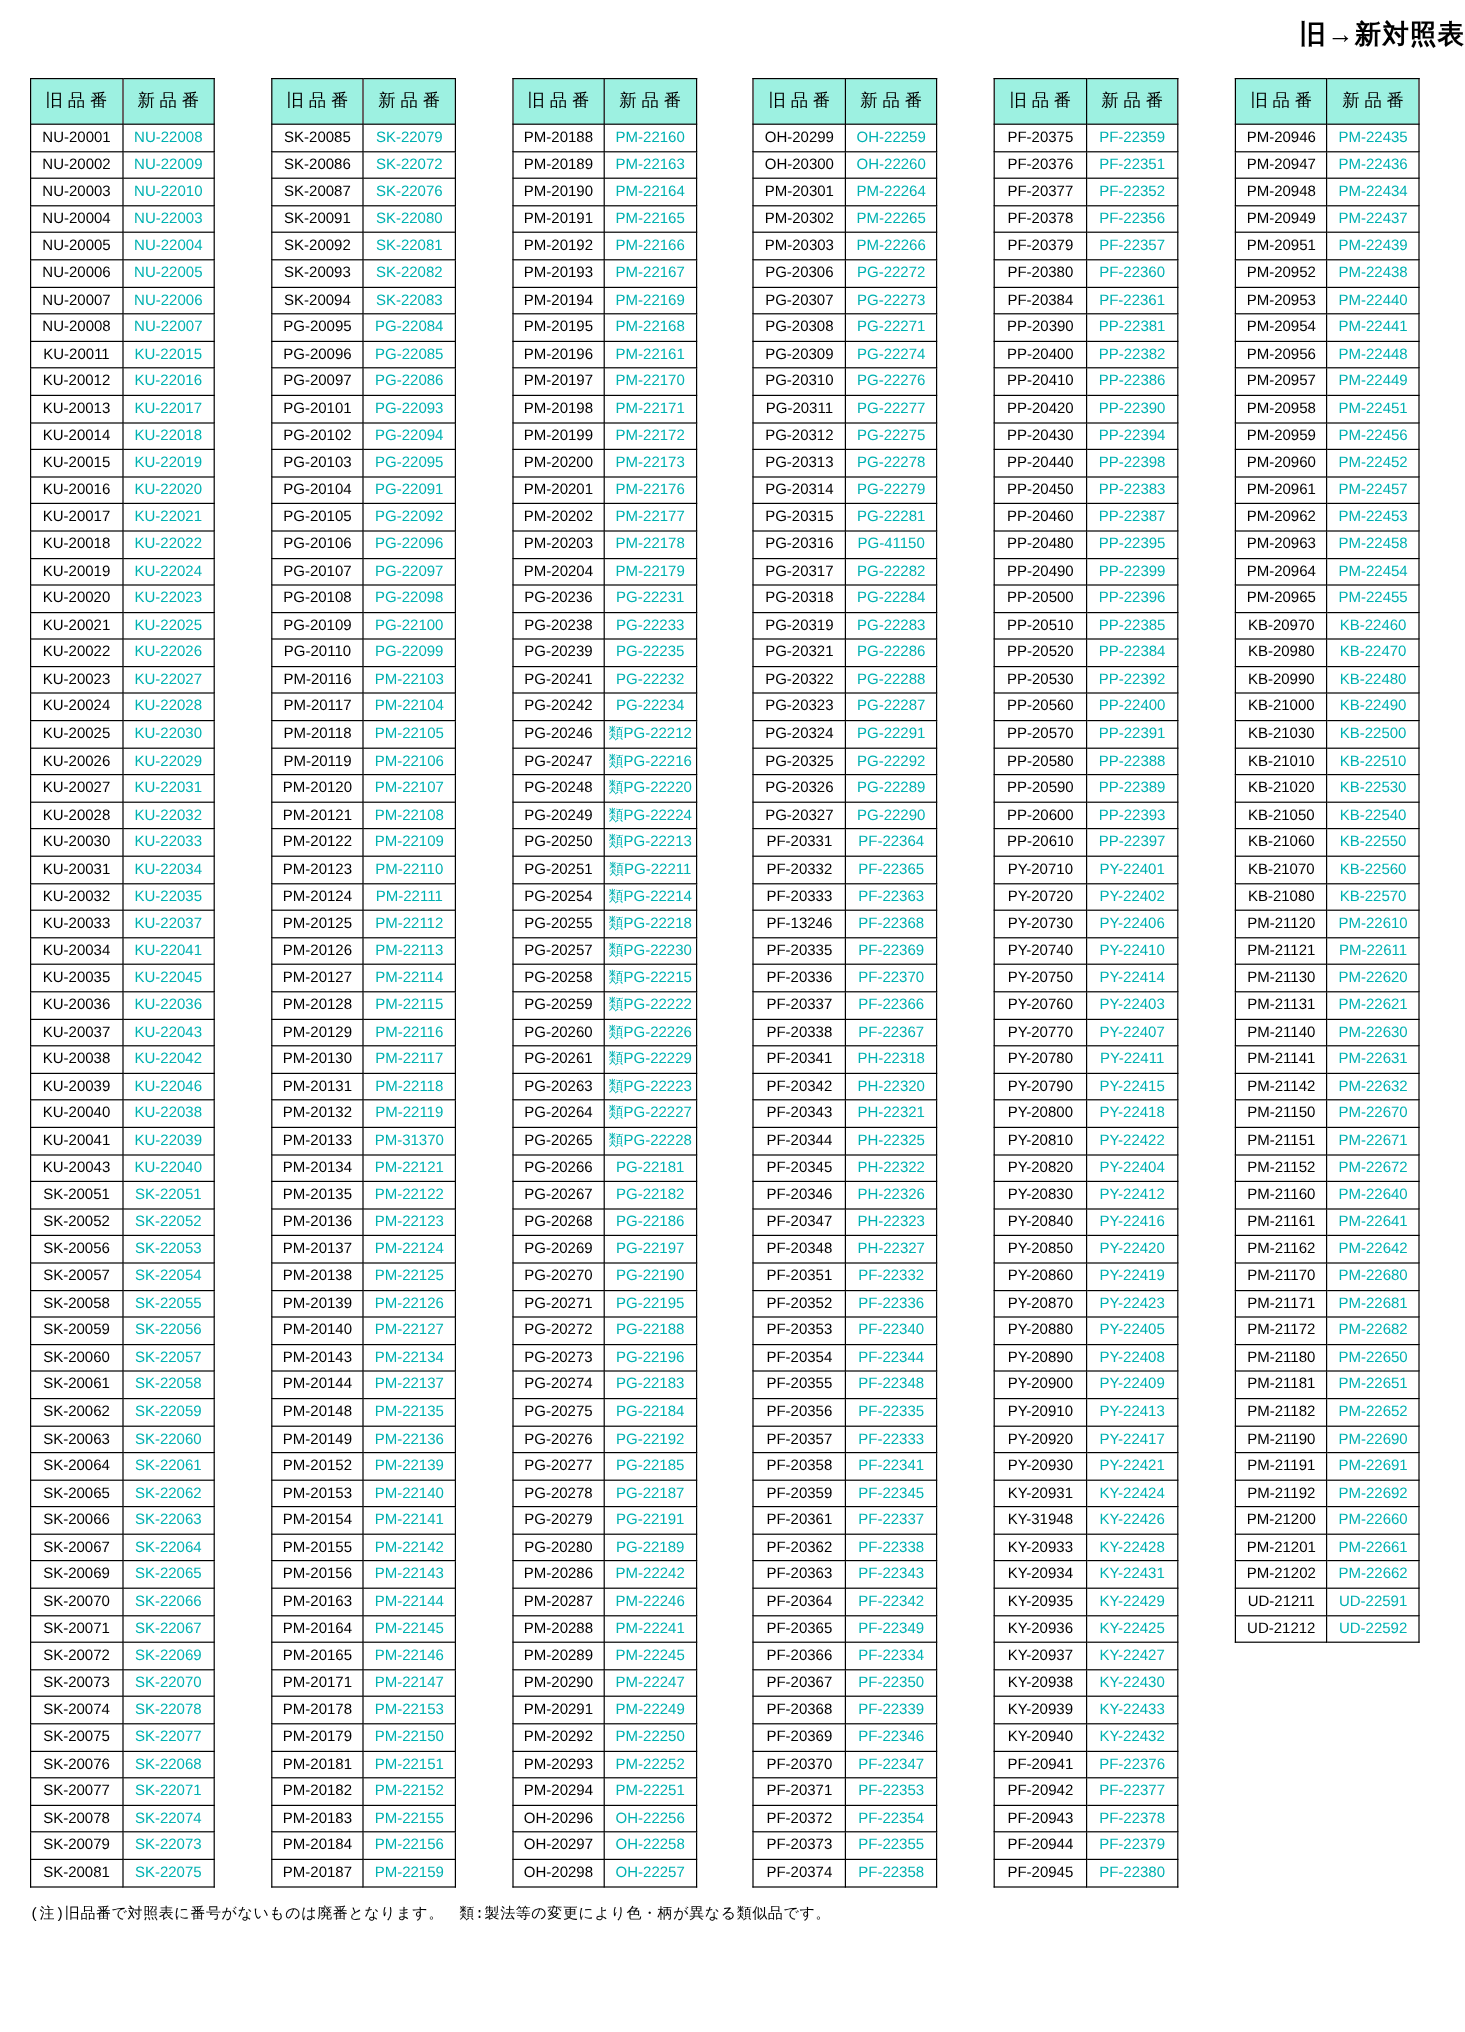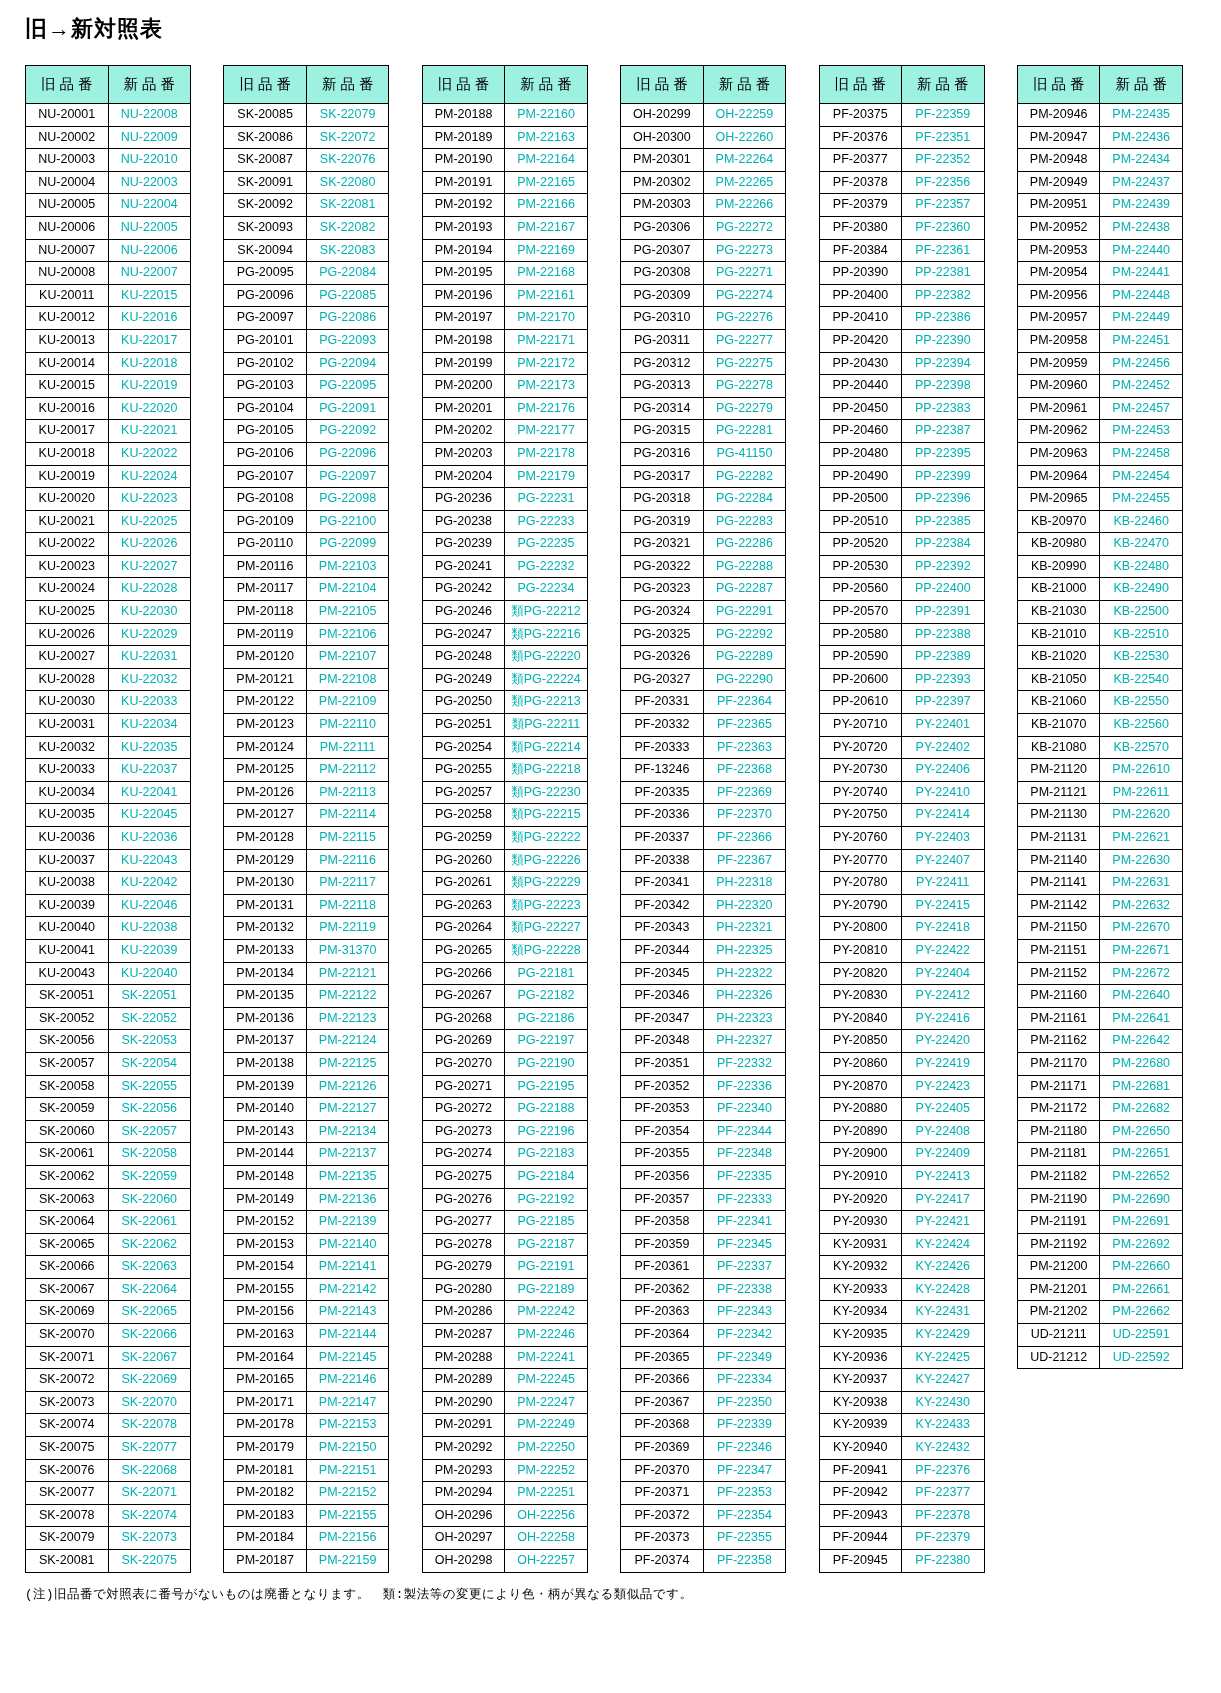--- a/index.html
+++ b/index.html
@@ -10,28 +10,28 @@
   }
   html,body{margin:0;padding:0;}
   body{
     width:1221px;height:1693px;background:#ffffff;
     font-family:"Liberation Sans", sans-serif;
     color:#000;
     position:relative;
   }
   .title{
     margin:0;padding:14px 0 0 25px;
-    font-size:22px;font-weight:bold;letter-spacing:1px;
+    font-size:22px;font-weight:bold;letter-spacing:1px;text-align:right;
   }
   .tables{
     display:flex;justify-content:space-between;align-items:flex-start;
     margin:21px 38px 0 25px;
   }
   table{
-    border-collapse:collapse;table-layout:fixed;width:166px;
+    border-collapse:collapse;table-layout:fixed;width:154px;
   }
   th,td{
     border:1px solid var(--border);
     padding:0;text-align:center;
     white-space:nowrap;overflow:hidden;
     font-size:12.5px;
     height:21.6px;line-height:21.6px;
   }
   th{
     background:var(--header-bg);
@@ -1337,21 +1337,21 @@
         </tr>
         <tr>
           <td class="old">PY-20930</td>
           <td class="new">PY-22421</td>
         </tr>
         <tr>
           <td class="old">KY-20931</td>
           <td class="new">KY-22424</td>
         </tr>
         <tr>
-          <td class="old">KY-20932</td>
+          <td class="old">KY-31948</td>
           <td class="new">KY-22426</td>
         </tr>
         <tr>
           <td class="old">KY-20933</td>
           <td class="new">KY-22428</td>
         </tr>
         <tr>
           <td class="old">KY-20934</td>
           <td class="new">KY-22431</td>
         </tr>

